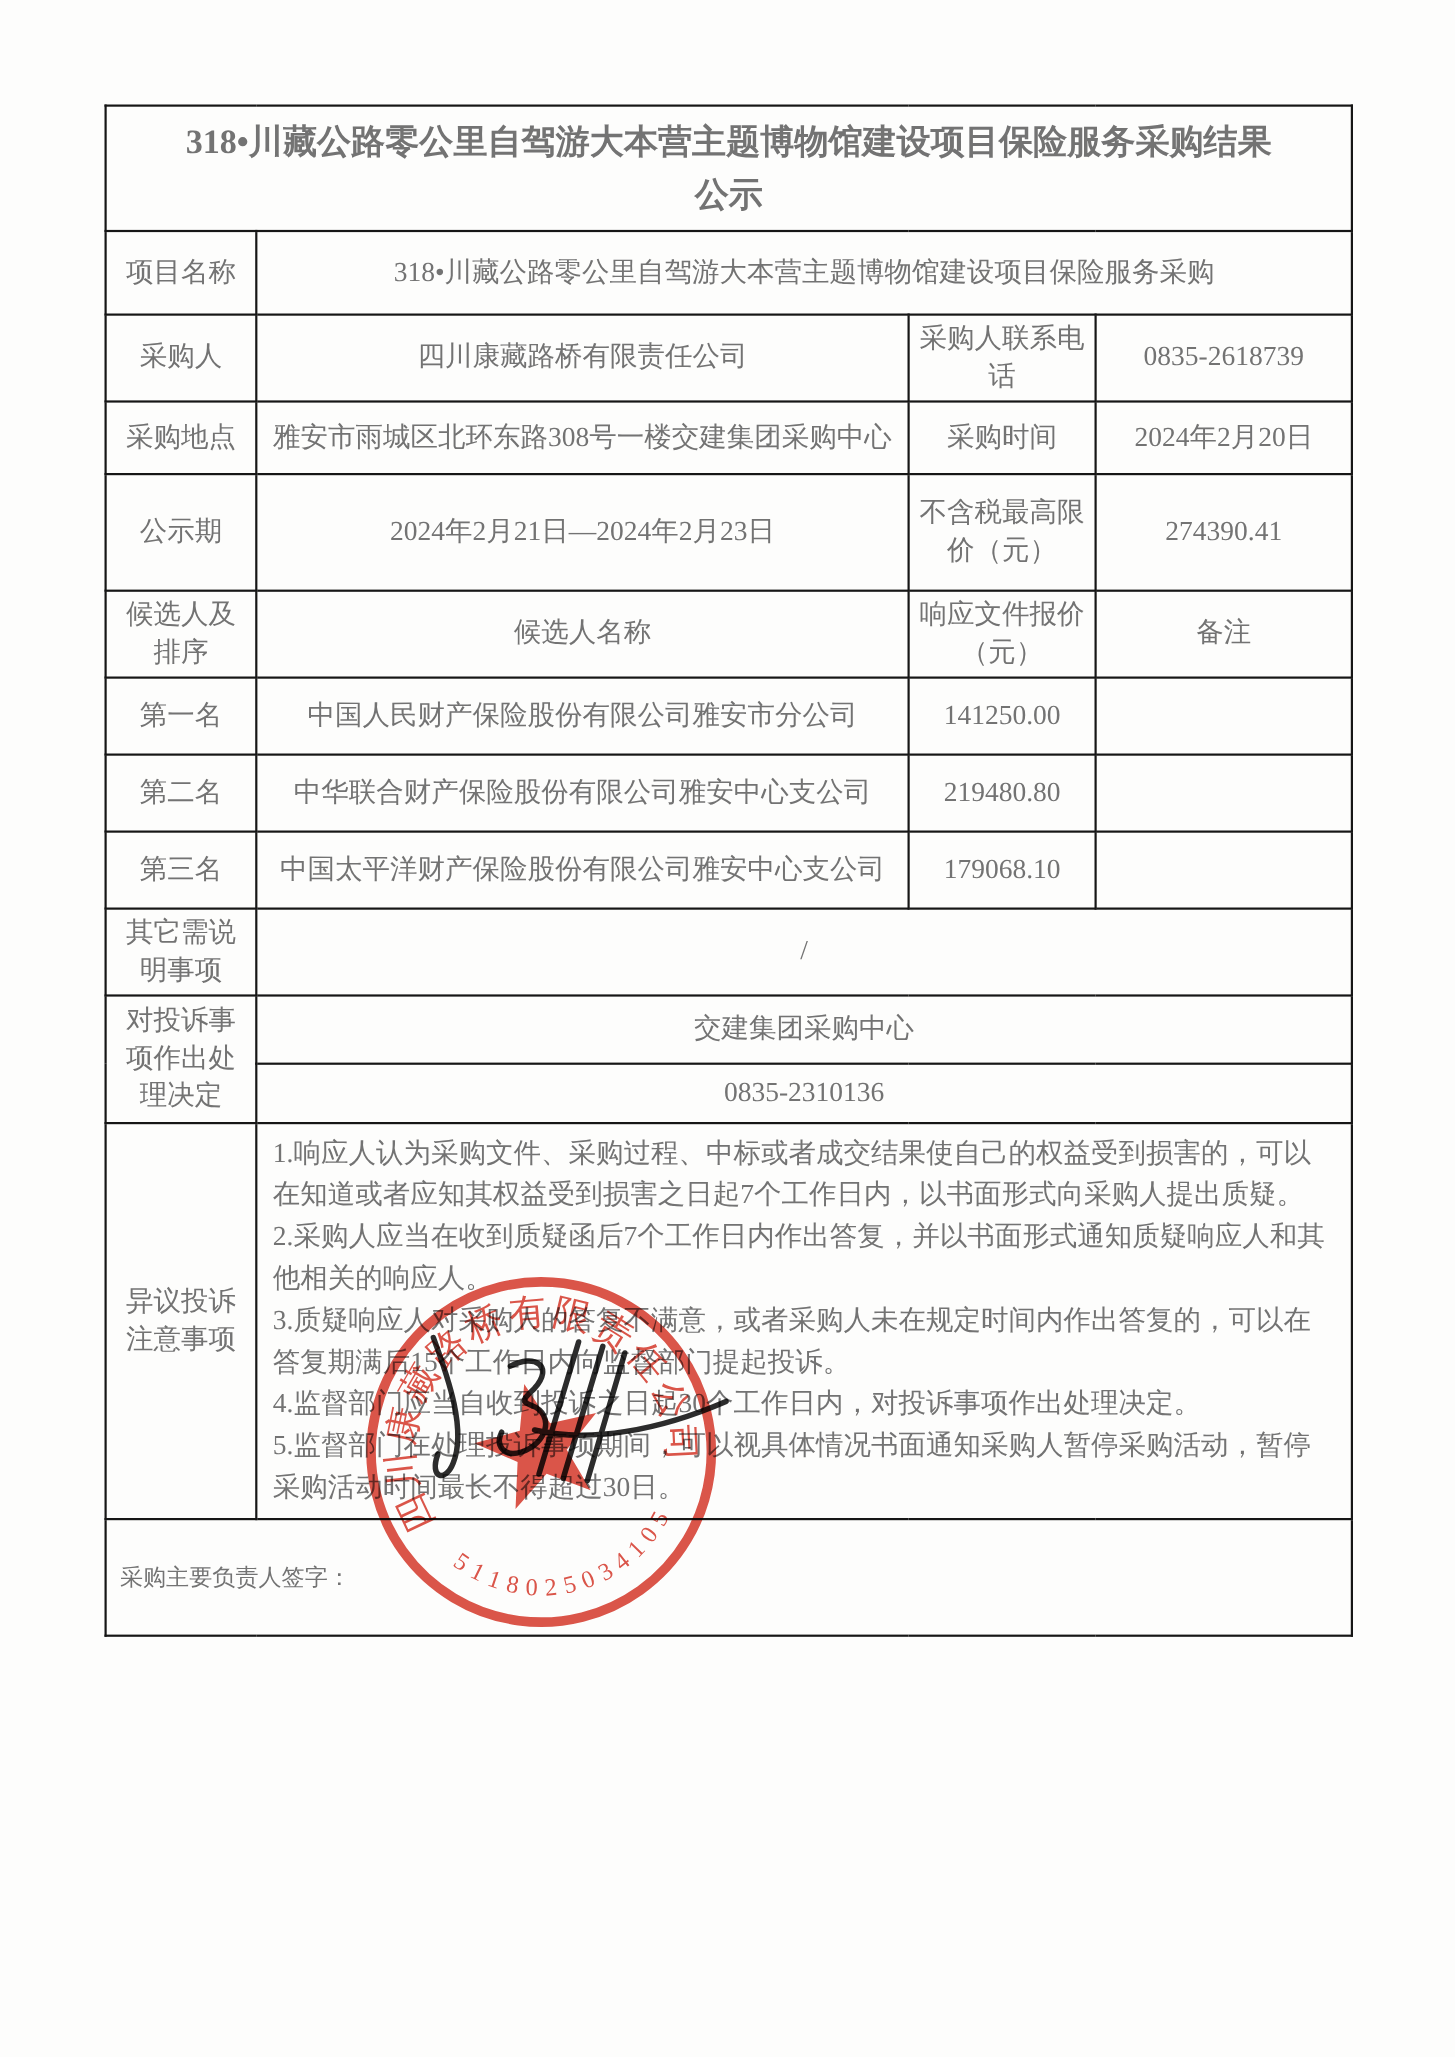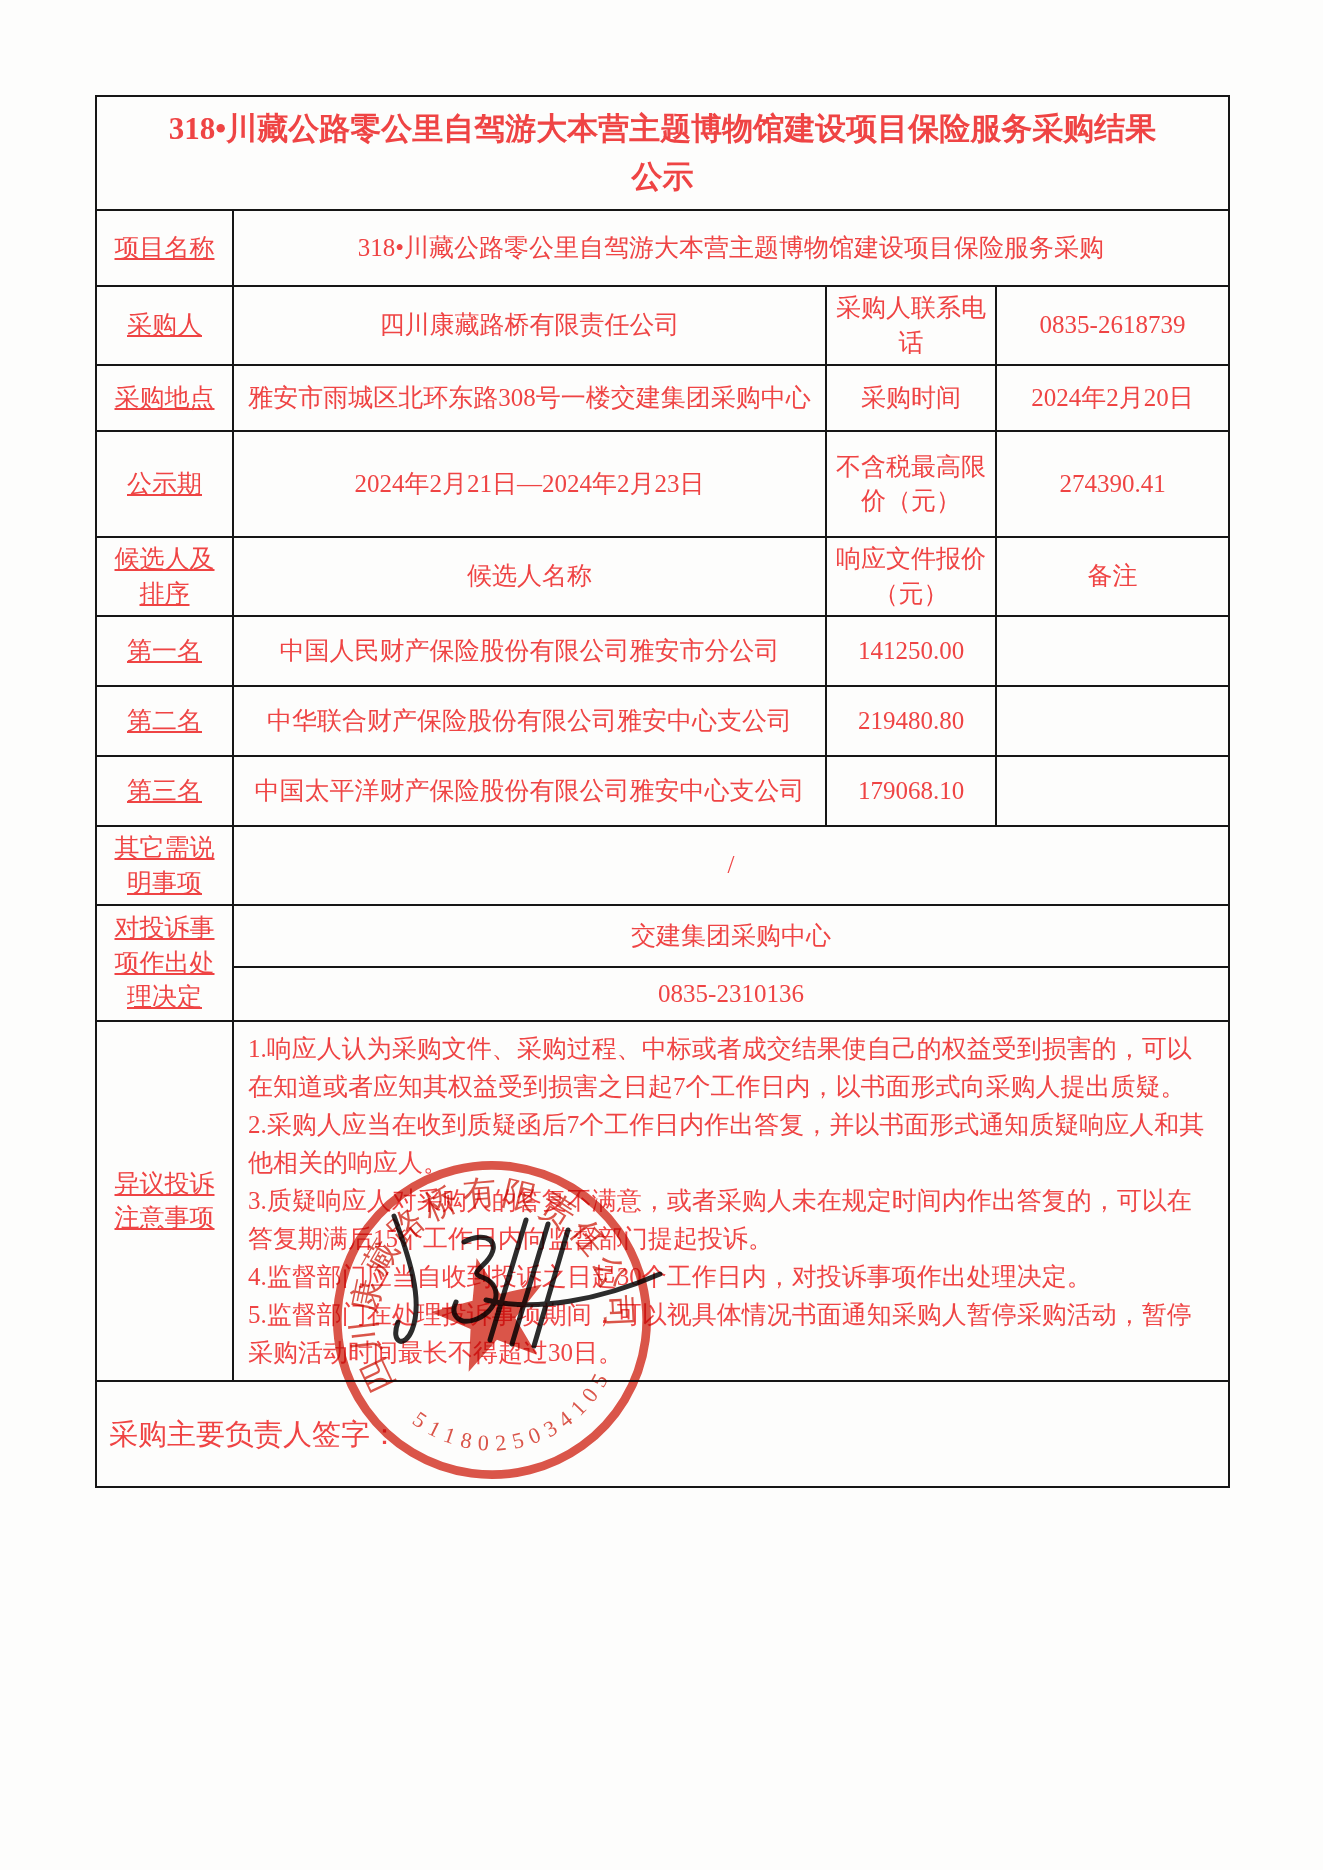--- a/index.html
+++ b/index.html
@@ -1,36 +1,36 @@
 <!DOCTYPE html>
 <html><head>
 <meta charset="utf-8">
 <style>
   html,body{margin:0;padding:0;background:#ffffff;}
   .sheet{
     position:relative;
     width:1323px;height:1870px;
     background:#fdfdfc;
     font-family:"Liberation Serif","DejaVu Serif",serif;
-    color:#ef4444;
+    color:#737373;
     overflow:hidden;
   }
   table.doc{
     position:absolute;left:95px;top:95px;width:1133px;
     border-collapse:collapse;table-layout:fixed;
     background:transparent;
   }
   td{
     border:2.5px solid #161616;
     font-size:25px;line-height:1.38;
     text-align:center;vertical-align:middle;
     padding:4px 8px;
     word-break:break-all;
   }
-  td.c1{padding:4px 13px;text-decoration:underline;}          
+  td.c1{padding:4px 13px;}          
   td.c3{padding:4px 9px;margin-top:12px;}           
   tr.r-title td{height:104px;}
   tr.r-project td{height:66px;}
   tr.r-purchaser td{height:60px;}
   tr.r-location td{height:56px;}
   tr.r-publicity td{height:96px;}
   tr.r-candhdr td{height:66px;}
   tr.r-cand td{height:60px;}
   tr.r-other td{height:62px;}
   tr.r-sup1 td{height:52px;}
@@ -38,21 +38,21 @@
   tr.r-objection td{height:330px;}
   tr.r-sig td{height:96px;}
   .title-text{
     font-size:31px;font-weight:700;line-height:48px;
     max-width:1010px;margin:0 auto;text-align:center;
   }
   td.objection-cell{
     text-align:left;vertical-align:middle;padding:8px 14px;
   }
   .objection-line{font-size:25px;line-height:38px;text-align:left;}
-  td.sig-cell{text-align:left;padding-left:12px;font-size:29px;}
+  td.sig-cell{text-align:left;padding-left:12px;font-size:21px;}
   .stamp-svg{
     position:absolute;left:318px;top:1146px;width:348px;height:348px;
     transform:rotate(-14deg);
     opacity:.86;mix-blend-mode:multiply;
   }
   .stamp-svg text{font-family:"Liberation Serif","DejaVu Serif",serif;}
   .sign-svg{
     position:absolute;left:368px;top:1212px;width:330px;height:150px;
     mix-blend-mode:multiply;
   }

